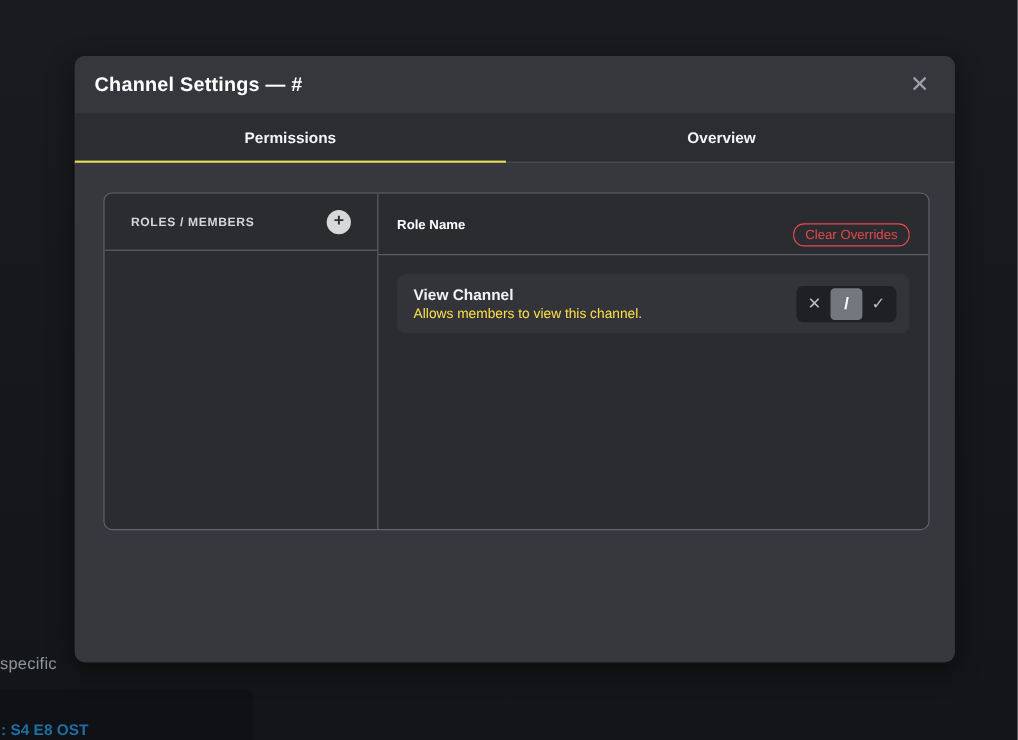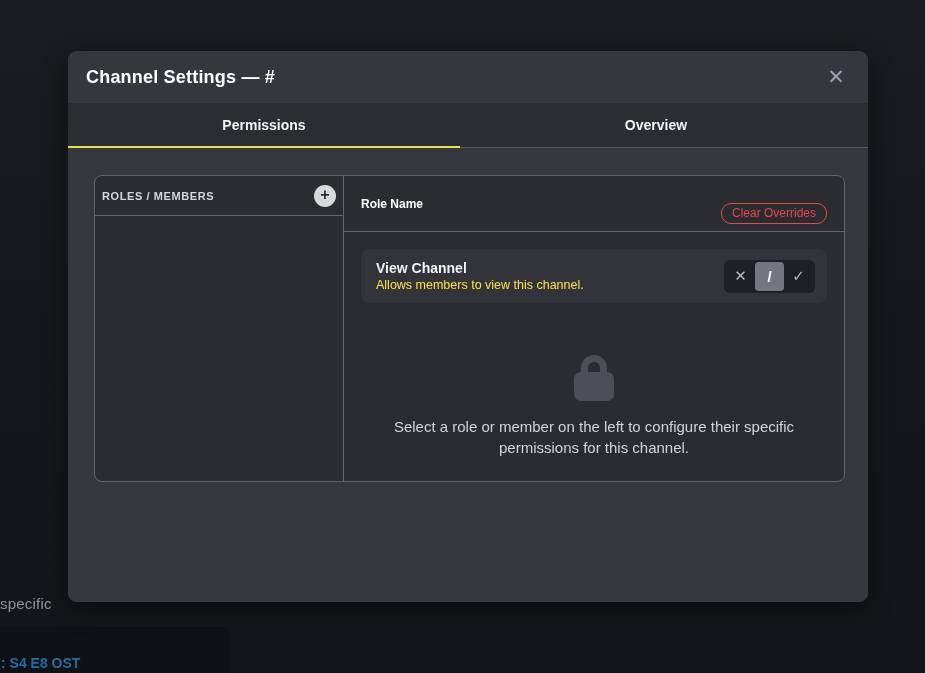--- a/index.html
+++ b/index.html
@@ -120,26 +120,26 @@
 
   
   .roles-col {
     width: 249px;
     flex: none;
     border-right: 1px solid #60646b;
     display: flex;
     flex-direction: column;
   }
   .roles-header {
-    height: 40px;
+    height: 52px;
     flex: none;
     border-bottom: 1px solid #60646b;
     display: flex;
     align-items: center;
-    padding: 0 7px;
+    padding: 0 24px;
   }
   .roles-header-label {
     font-size: 11px;
     font-weight: bold;
     letter-spacing: .6px;
     color: #d5d7da;
   }
   .add-role-btn {
     margin-left: auto;
     width: 22px; height: 22px;
@@ -332,26 +332,19 @@
               </div>
               <div class="toggle-btn selected">
                 <span>/</span>
               </div>
               <div class="toggle-btn">
                 <span>✓</span>
               </div>
             </div>
           </div>
 
-          <div class="empty-state">
-            <div class="lock-icon">
-              <div class="lock-shackle"></div>
-              <div class="lock-body"></div>
-            </div>
-            <div class="empty-message">Select a role or member on the left to configure their specific permissions for this channel.</div>
-          </div>
 
         </div>
       </div>
 
     </div>
   </div>
 </div>
 
 </body></html>

